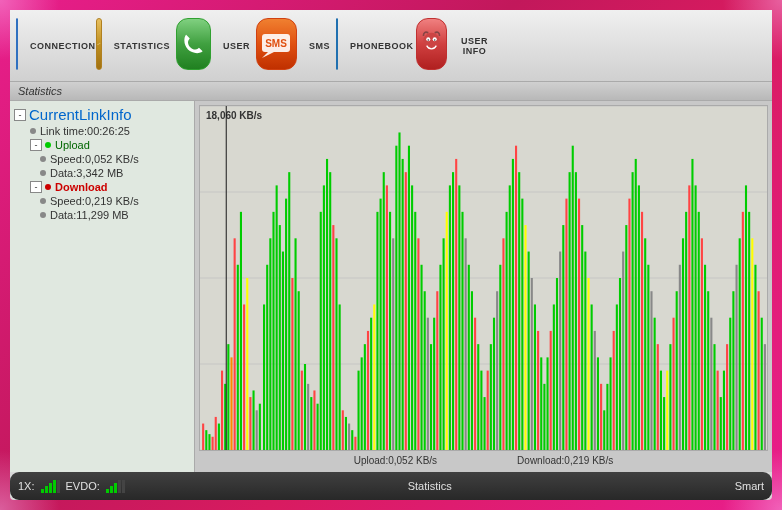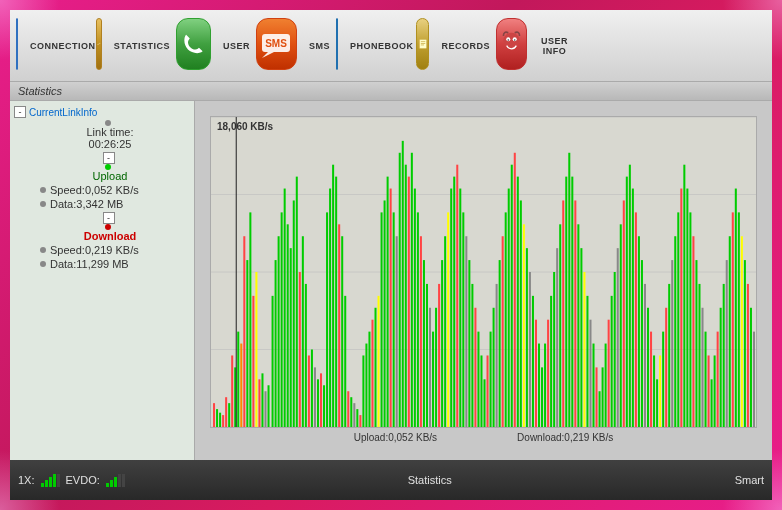--- a/index.html
+++ b/index.html
@@ -141,33 +141,33 @@
       border: 1px solid #888;
       display: inline-flex;
       align-items: center;
       justify-content: center;
       font-size: 9px;
       margin-right: 3px;
       background: white;
       cursor: pointer;
       flex-shrink: 0;
     }
-    .tree-indent-1 { padding-left: 20px; flex-direction: column; }
+    .tree-indent-1 { padding-left: 20px; }
     .tree-indent-2 { padding-left: 30px; }
     .dot { display: inline-block; width: 6px; height: 6px; border-radius: 50%; margin-right: 4px; flex-shrink: 0; }
     .dot-gray { background: #888; }
     .dot-green { background: #00cc00; }
     .dot-red { background: #cc0000; }
     
     .chart-area {
       flex: 1;
       background: #c8c8c8;
       display: flex;
       flex-direction: column;
-      padding: 15px;
+      padding: 4px;
     }
     .chart-container {
       flex: 1;
       background: #d8d8d0;
       border: 1px solid #aaa;
       position: relative;
       overflow: hidden;
     }
     .chart-label-top {
       position: absolute;
@@ -184,22 +184,23 @@
       padding: 4px 0 2px 0;
       font-size: 10px;
       color: #333;
     }
     
     .status-bar {
       background: linear-gradient(180deg, #404040 0%, #282828 100%);
       display: flex;
       align-items: center;
       padding: 12px 8px;
-      height: 40px;
+      height: 28px;
       justify-content: space-between;
+      border-radius: 9px;
     }
     .status-left {
       display: flex;
       align-items: center;
       gap: 6px;
       font-size: 11px;
       color: #e0e0e0;
     }
     .status-signal {
       display: flex;
@@ -311,32 +312,20 @@
           <circle cx="18" cy="14" r="6" fill="white"></circle>
           <path d="M6,30 C6,22 30,22 30,30" fill="white"></path>
           <rect x="24" y="8" width="8" height="3" fill="#aaddff" rx="1"></rect>
           <rect x="24" y="13" width="8" height="3" fill="#aaddff" rx="1"></rect>
           <rect x="24" y="18" width="8" height="3" fill="#aaddff" rx="1"></rect>
         </svg>
       </div>
       <span class="toolbar-label">PHONEBOOK</span>
     </div>
 
-    <div class="toolbar-item">
-      <div class="toolbar-icon icon-records">
-        <svg width="36" height="36" viewBox="0 0 36 36">
-          <rect x="8" y="4" width="22" height="28" rx="2" fill="#ffffcc" stroke="#c0a030" stroke-width="1"></rect>
-          <rect x="12" y="10" width="14" height="2" fill="#c0a030"></rect>
-          <rect x="12" y="15" width="14" height="2" fill="#c0a030"></rect>
-          <rect x="12" y="20" width="10" height="2" fill="#c0a030"></rect>
-          <polygon points="6,4 6,32 8,32 8,4" fill="#e8c060"></polygon>
-        </svg>
-      </div>
-      <span class="toolbar-label">RECORDS</span>
-    </div>
 
 
 
     <div class="toolbar-item">
       <div class="toolbar-icon icon-userinfo">
         <svg width="36" height="36" viewBox="0 0 36 36">
           <circle cx="18" cy="14" r="10" fill="#cc4444"></circle>
           <circle cx="14" cy="12" r="2.5" fill="white"></circle>
           <circle cx="22" cy="12" r="2.5" fill="white"></circle>
           <circle cx="14" cy="13" r="1" fill="#333"></circle>
@@ -350,21 +339,21 @@
     </div>
   </div>
 
   <div class="content-area">
     <div class="stats-header">Statistics</div>
     <div class="stats-body">
 
       <div class="left-panel">
         <div class="tree-item">
           <span class="toggle">-</span>
-          <span style="color:#0066cc; font-size:10px;">CurrentLinkInfo</span>
+          <span style="color:#0066cc; font-size:15px;">CurrentLinkInfo</span>
         </div>
         <div class="tree-item tree-indent-1">
           <span class="dot dot-gray"></span>
           <span>Link time:</span>
           <span>00:26:25</span>
         </div>
         <div class="tree-item tree-indent-1">
           <span class="toggle">-</span>
           <span class="dot dot-green"></span>
           <span style="font-weight:normal; color:#006600;">Upload</span>

